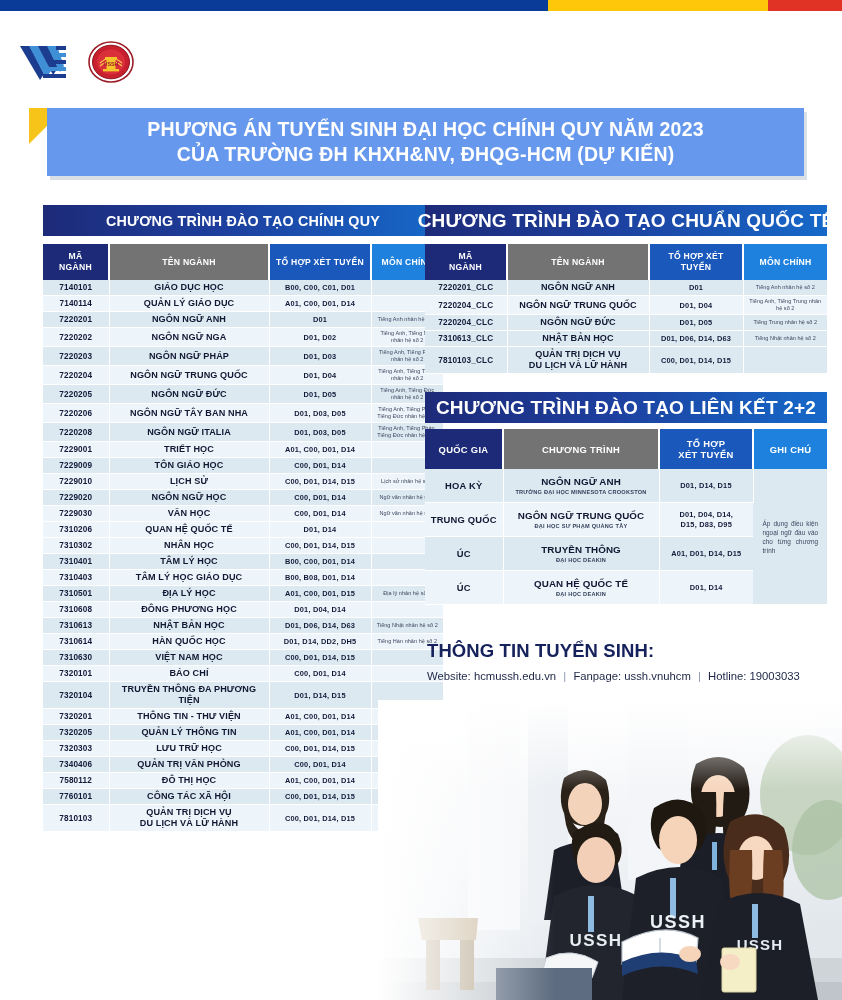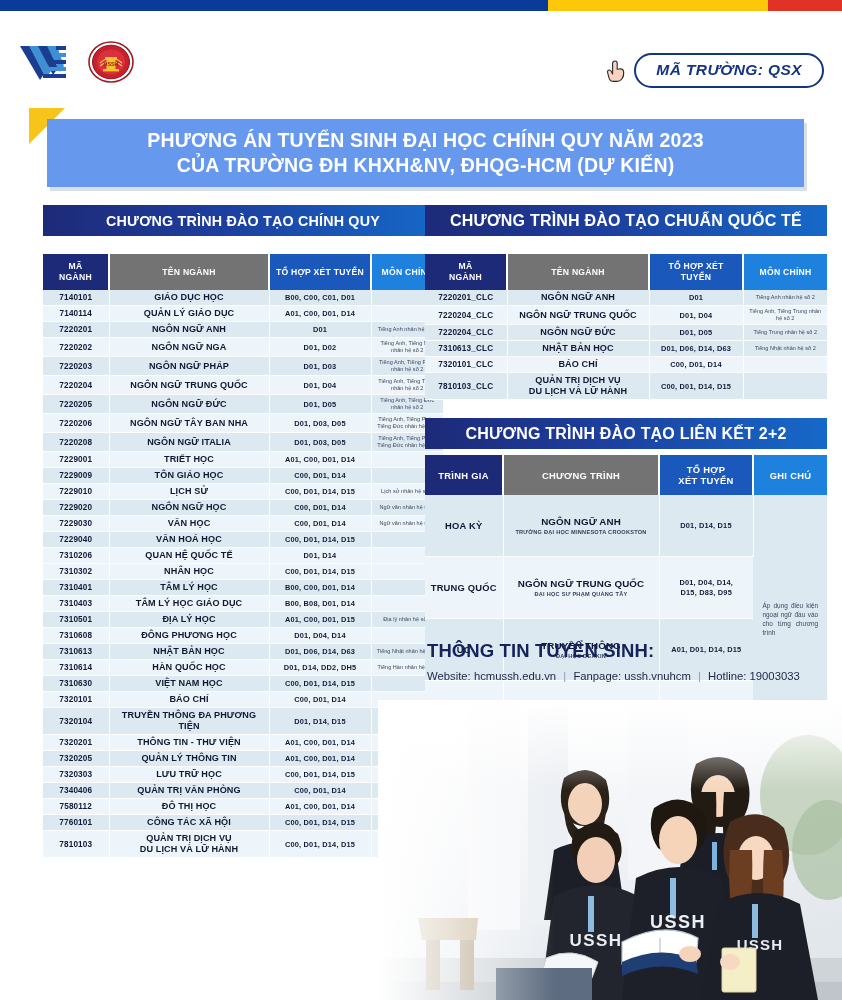--- a/index.html
+++ b/index.html
@@ -30,21 +30,20 @@
     color:#14357f;font-weight:bold;font-size:15.5px;letter-spacing:.4px;
     white-space:nowrap;font-style:italic;
   }
 
   
   .title-banner{
     position:absolute;left:47px;top:108px;width:757px;height:68px;
     background:#6699ee;display:flex;flex-direction:column;
     align-items:center;justify-content:center;
     box-shadow:3px 4px 0 rgba(120,140,170,.28);
-    margin-top:11px;
   }
   .title-corner{
     position:absolute;left:29px;top:108px;width:0;height:0;
     border-left:18px solid #f7c419;border-top:18px solid #f7c419;
     border-right:18px solid transparent;border-bottom:18px solid transparent;
   }
   .title-banner .tline{
     color:#ffffff;font-weight:bold;font-size:19.5px;line-height:25px;
     letter-spacing:.2px;text-align:center;white-space:nowrap;
   }
@@ -53,24 +52,24 @@
   .col-left{position:absolute;left:15px;top:205px;width:400px;padding-left:28px;}
   .col-right{position:absolute;left:425px;top:205px;width:402px;}
 
   
   .sect-title{
     height:31px;display:flex;align-items:center;justify-content:center;
     background:linear-gradient(90deg,#1d2a78 0%,#1d3f9e 45%,#1669c9 100%);
     color:#fff;font-weight:bold;font-size:14.3px;letter-spacing:.2px;
     white-space:nowrap;
   }
-  .sect-title.small{font-size:16px;}
+  .sect-title.small{font-size:19px;}
 
   
-  table.ttab{width:100%;border-collapse:collapse;table-layout:fixed;margin-top:18px;}
+  table.ttab{width:100%;border-collapse:collapse;table-layout:fixed;margin-top:8px;}
   table.ttab th{
     color:#ffffff;font-size:8.6px;font-weight:bold;letter-spacing:.25px;
     padding:7px 2px;line-height:11px;text-align:center;vertical-align:middle;
     border-right:2px solid #ffffff;
   }
   table.ttab th:last-child{border-right:none;text-align:center;}
   .th1{background:#1c2a77;}
   .th2{background:#737373;}
   .th3{background:#1a59bb;}
   .th4{background:#1d81dd;}
@@ -92,21 +91,21 @@
   
   table.t22{width:100%;border-collapse:collapse;table-layout:fixed;margin-top:6px;}
   table.t22 th{
     color:#fff;font-size:9.4px;font-weight:bold;letter-spacing:.3px;
     padding:9px 2px;line-height:11px;text-align:center;vertical-align:middle;
     border-right:2px solid #fff;
   }
   table.t22 th:last-child{border-right:none;}
   table.t22 td{
     text-align:center;vertical-align:middle;
-    border-bottom:1px solid #fff;border-right:1px solid #fff;padding:21px 3px;
+    border-bottom:1px solid #fff;border-right:1px solid #fff;padding:7px 3px;
   }
   table.t22 td:last-child{border-right:none;}
   .c-country{font-size:9.4px;font-weight:bold;color:#101833;letter-spacing:.2px;}
   .c-prog{font-size:9.8px;font-weight:bold;color:#101833;line-height:12px;letter-spacing:.1px;}
   .c-school{font-size:5.6px;font-weight:bold;color:#34405c;letter-spacing:.25px;margin-top:1px;}
   .c-comb2{font-size:7.4px;font-weight:bold;color:#121a3a;line-height:9.5px;letter-spacing:.2px;}
   .c-note{font-size:6.4px;color:#3c4660;line-height:9px;text-align:justify;padding:0 6px;}
 
   
   .contact{position:absolute;left:427px;top:640px;width:400px;}
@@ -147,26 +146,20 @@
       <ellipse cx="23" cy="23" rx="14" ry="12.5" fill="#d9303c"></ellipse>
       <path d="M12 24 Q23 14 34 24" stroke="#ffd34d" stroke-width="1.1" fill="none"></path>
       <path d="M12 27 Q23 18 34 27" stroke="#ffd34d" stroke-width="1.1" fill="none"></path>
       <rect x="17" y="18" width="12" height="3" fill="#f6c32a"></rect>
       <rect x="18.5" y="21" width="9" height="9" fill="#f6c32a"></rect>
       <rect x="15" y="30" width="16" height="2.4" fill="#f6c32a"></rect>
       <text x="23" y="27.4" font-size="5.4" font-family="Liberation Sans, sans-serif" font-weight="bold" fill="#9c1c28" text-anchor="middle">USSH</text>
     </svg>
   </div>
 
-  <div class="code-wrap">
-    <svg class="hand-icon" viewBox="0 0 24 26">
-      <path d="M11 3 C12.4 3 13.2 4.1 13.2 5.4 L13.2 11.3 L15.2 11 C17.4 10.7 19.3 11.7 19.6 13.4 C20 15.8 19.3 19 17.8 21 C16.6 22.6 14.9 23.4 12.8 23.4 L9.6 23.4 C7.2 23.4 5.6 22 5 19.8 L3.6 14.6 C3.2 13.1 4 12 5.3 12 C6.1 12 6.8 12.5 7.2 13.3 L8.6 16 L8.6 5.4 C8.6 4.1 9.5 3 11 3 Z" fill="#f9d2c0" stroke="#2b2b2b" stroke-width="1.1" stroke-linejoin="round"></path>
-    </svg>
-    <div class="code-badge">MÃ TRƯỜNG: QSX</div>
-  </div>
 </div>
 
 <div class="title-corner"></div>
 <div class="title-banner">
   <div class="tline">PHƯƠNG ÁN TUYỂN SINH ĐẠI HỌC CHÍNH QUY NĂM 2023</div>
   <div class="tline">CỦA TRƯỜNG ĐH KHXH&amp;NV, ĐHQG-HCM (DỰ KIẾN)</div>
 </div>
 
 <div class="col-left">
   <div class="sect-title">CHƯƠNG TRÌNH ĐÀO TẠO CHÍNH QUY</div>
@@ -375,34 +368,20 @@
           <td>
             <div class="c-name">VĂN HỌC</div>
           </td>
           <td>
             <div class="c-comb">C00, D01, D14</div>
           </td>
           <td>
             <div class="c-main">Ngữ văn nhân hệ số 2</div>
           </td>
         </tr>
-        <tr class="r-odd">
-          <td>
-            <div class="c-code">7229040</div>
-          </td>
-          <td>
-            <div class="c-name">VĂN HOÁ HỌC</div>
-          </td>
-          <td>
-            <div class="c-comb">C00, D01, D14, D15</div>
-          </td>
-          <td>
-            <div class="c-main"></div>
-          </td>
-        </tr>
         <tr class="r-even">
           <td>
             <div class="c-code">7310206</div>
           </td>
           <td>
             <div class="c-name">QUAN HỆ QUỐC TẾ</div>
           </td>
           <td>
             <div class="c-comb">D01, D14</div>
           </td>
@@ -719,34 +698,20 @@
           <td>
             <div class="c-name">NHẬT BẢN HỌC</div>
           </td>
           <td>
             <div class="c-comb">D01, D06, D14, D63</div>
           </td>
           <td>
             <div class="c-main">Tiếng Nhật nhân hệ số 2</div>
           </td>
         </tr>
-        <tr class="r-even">
-          <td>
-            <div class="c-code">7320101_CLC</div>
-          </td>
-          <td>
-            <div class="c-name">BÁO CHÍ</div>
-          </td>
-          <td>
-            <div class="c-comb">C00, D01, D14</div>
-          </td>
-          <td>
-            <div class="c-main"></div>
-          </td>
-        </tr>
         <tr class="r-odd">
           <td>
             <div class="c-code">7810103_CLC</div>
           </td>
           <td>
             <div class="c-name">QUẢN TRỊ DỊCH VỤ<br>DU LỊCH VÀ LỮ HÀNH</div>
           </td>
           <td>
             <div class="c-comb">C00, D01, D14, D15</div>
           </td>
@@ -762,21 +727,21 @@
   <div class="sect-title small">CHƯƠNG TRÌNH ĐÀO TẠO LIÊN KẾT 2+2</div>
   <table class="t22">
     <colgroup>
         <col style="width:78px">
         <col style="width:156px">
         <col style="width:94px">
         <col style="width:74px">
       </colgroup>
     <thead>
       <tr>
-        <th class="th1">TRÌNH GIA</th>
+        <th class="th1">QUỐC GIA</th>
         <th class="th2">CHƯƠNG TRÌNH</th>
         <th class="th3">TỔ HỢP<br>XÉT TUYỂN</th>
         <th class="th4">GHI CHÚ</th>
       </tr>
     </thead>
     <tbody id="tbody-lk">
         <tr class="r-odd">
           <td>
             <div class="c-country">HOA KỲ</div>
           </td>

